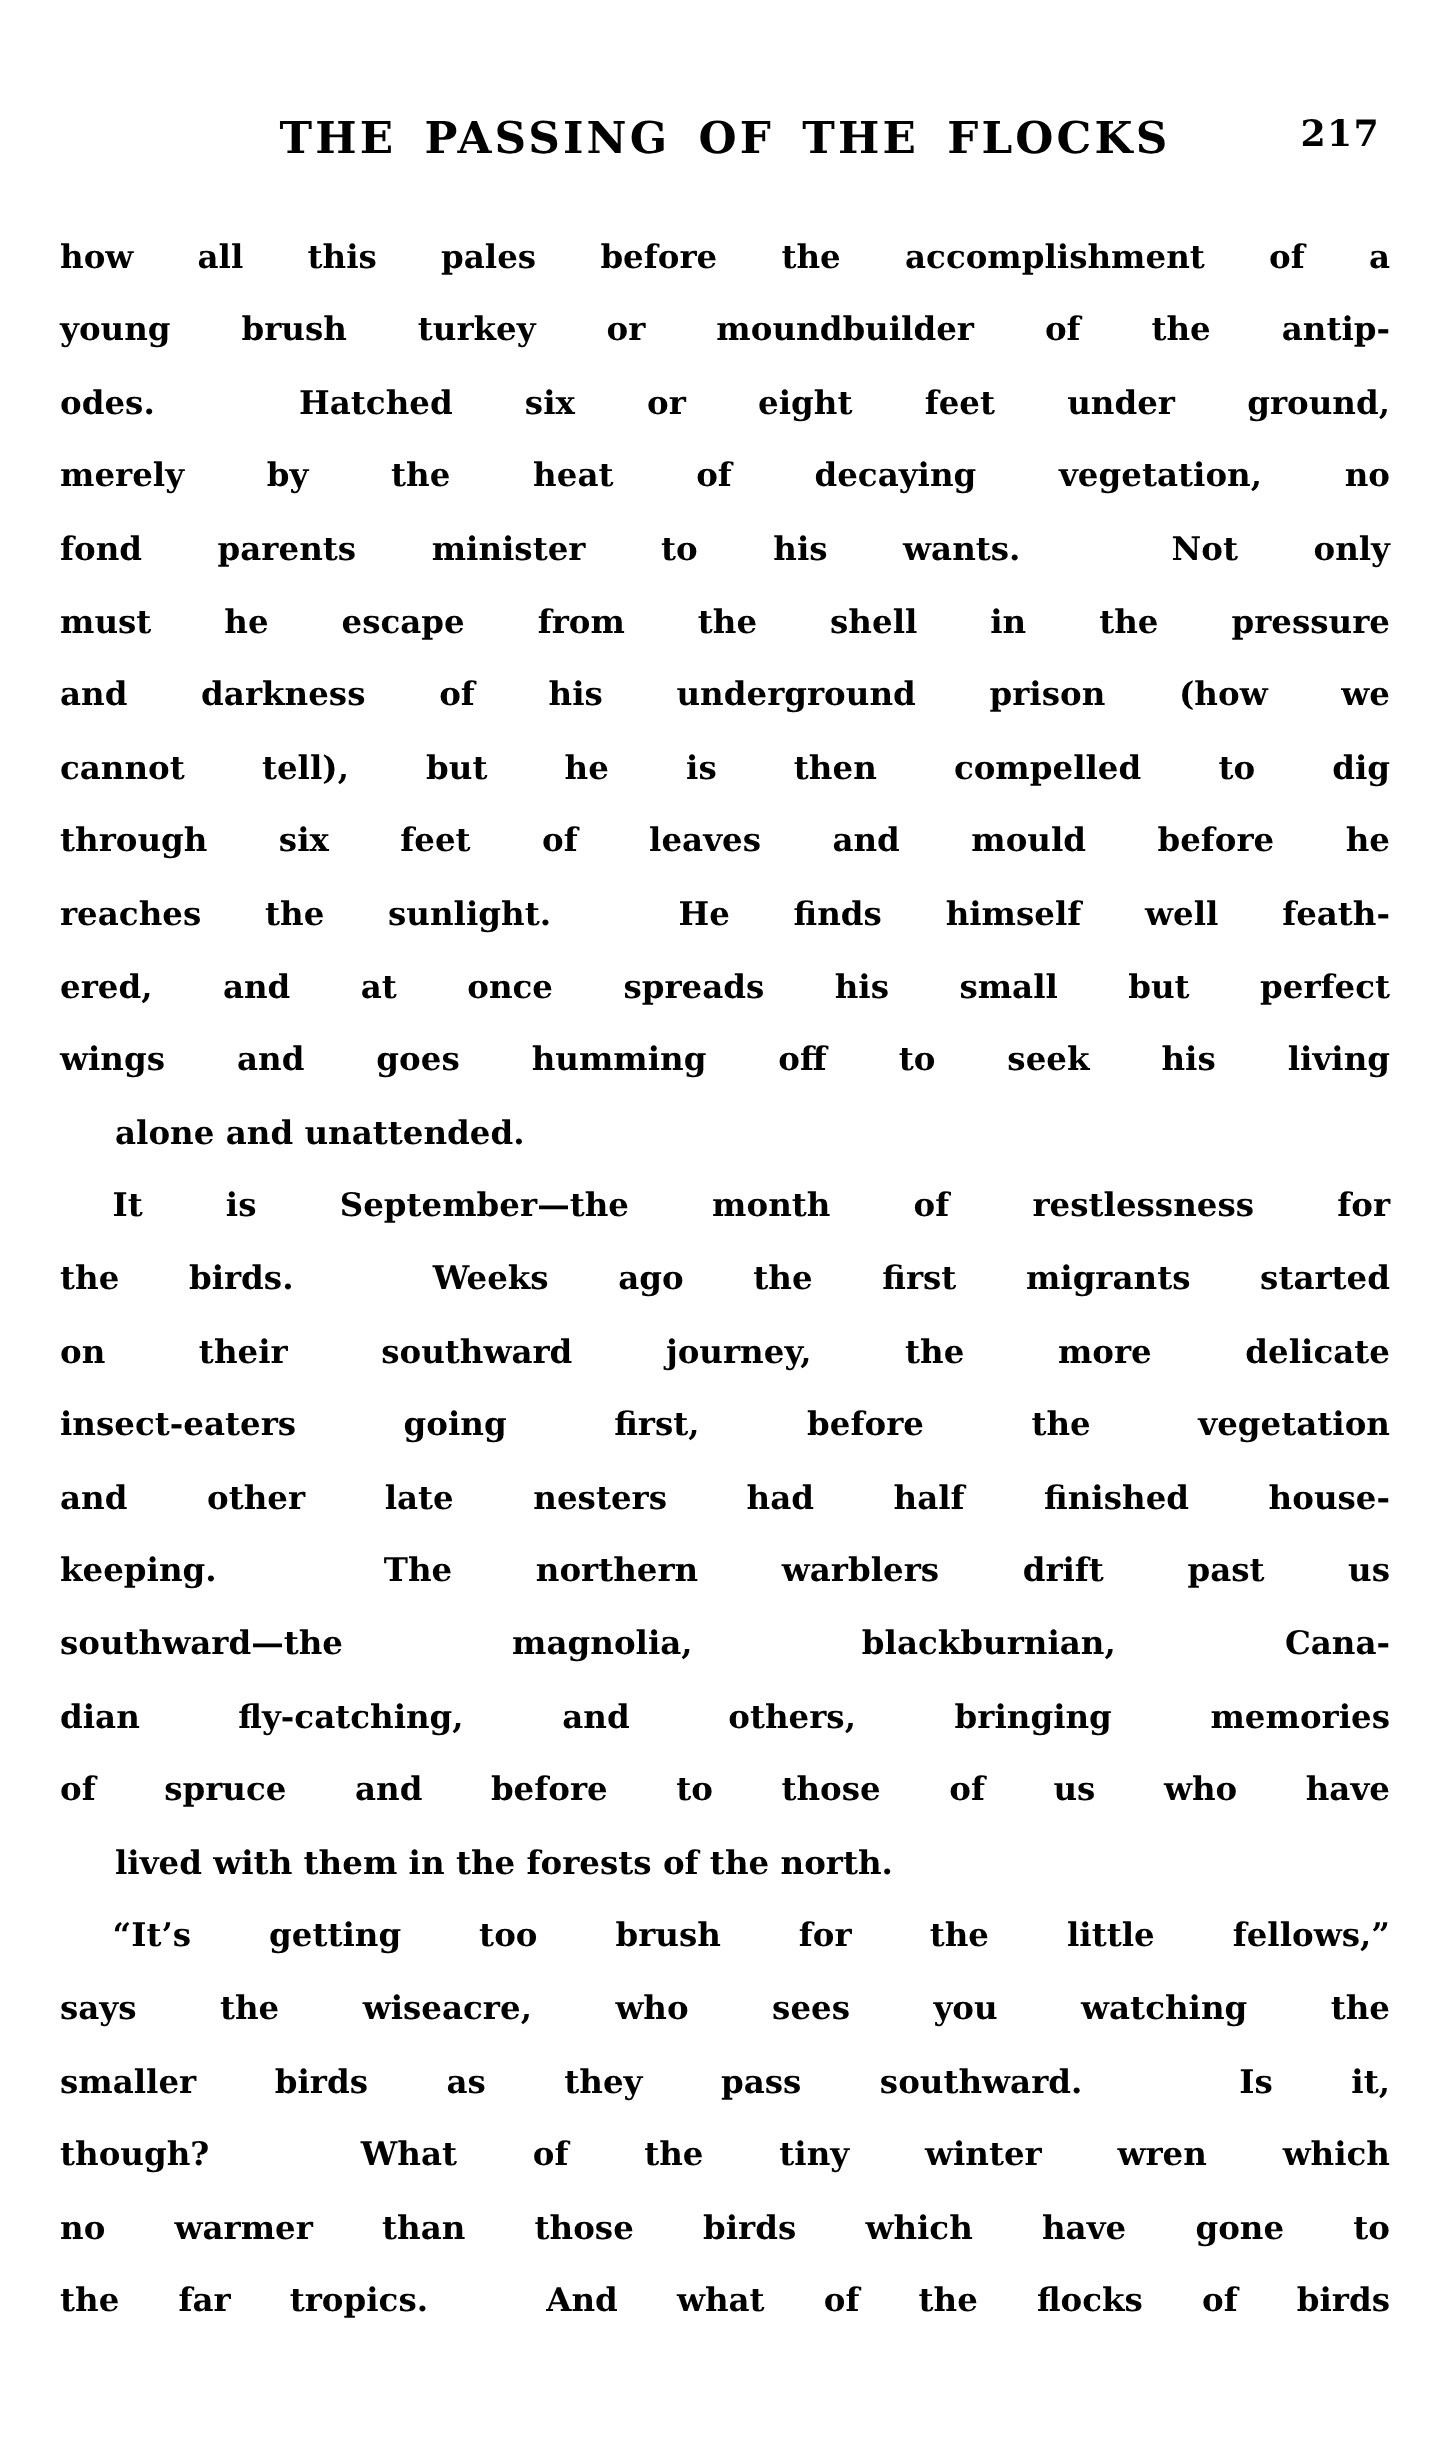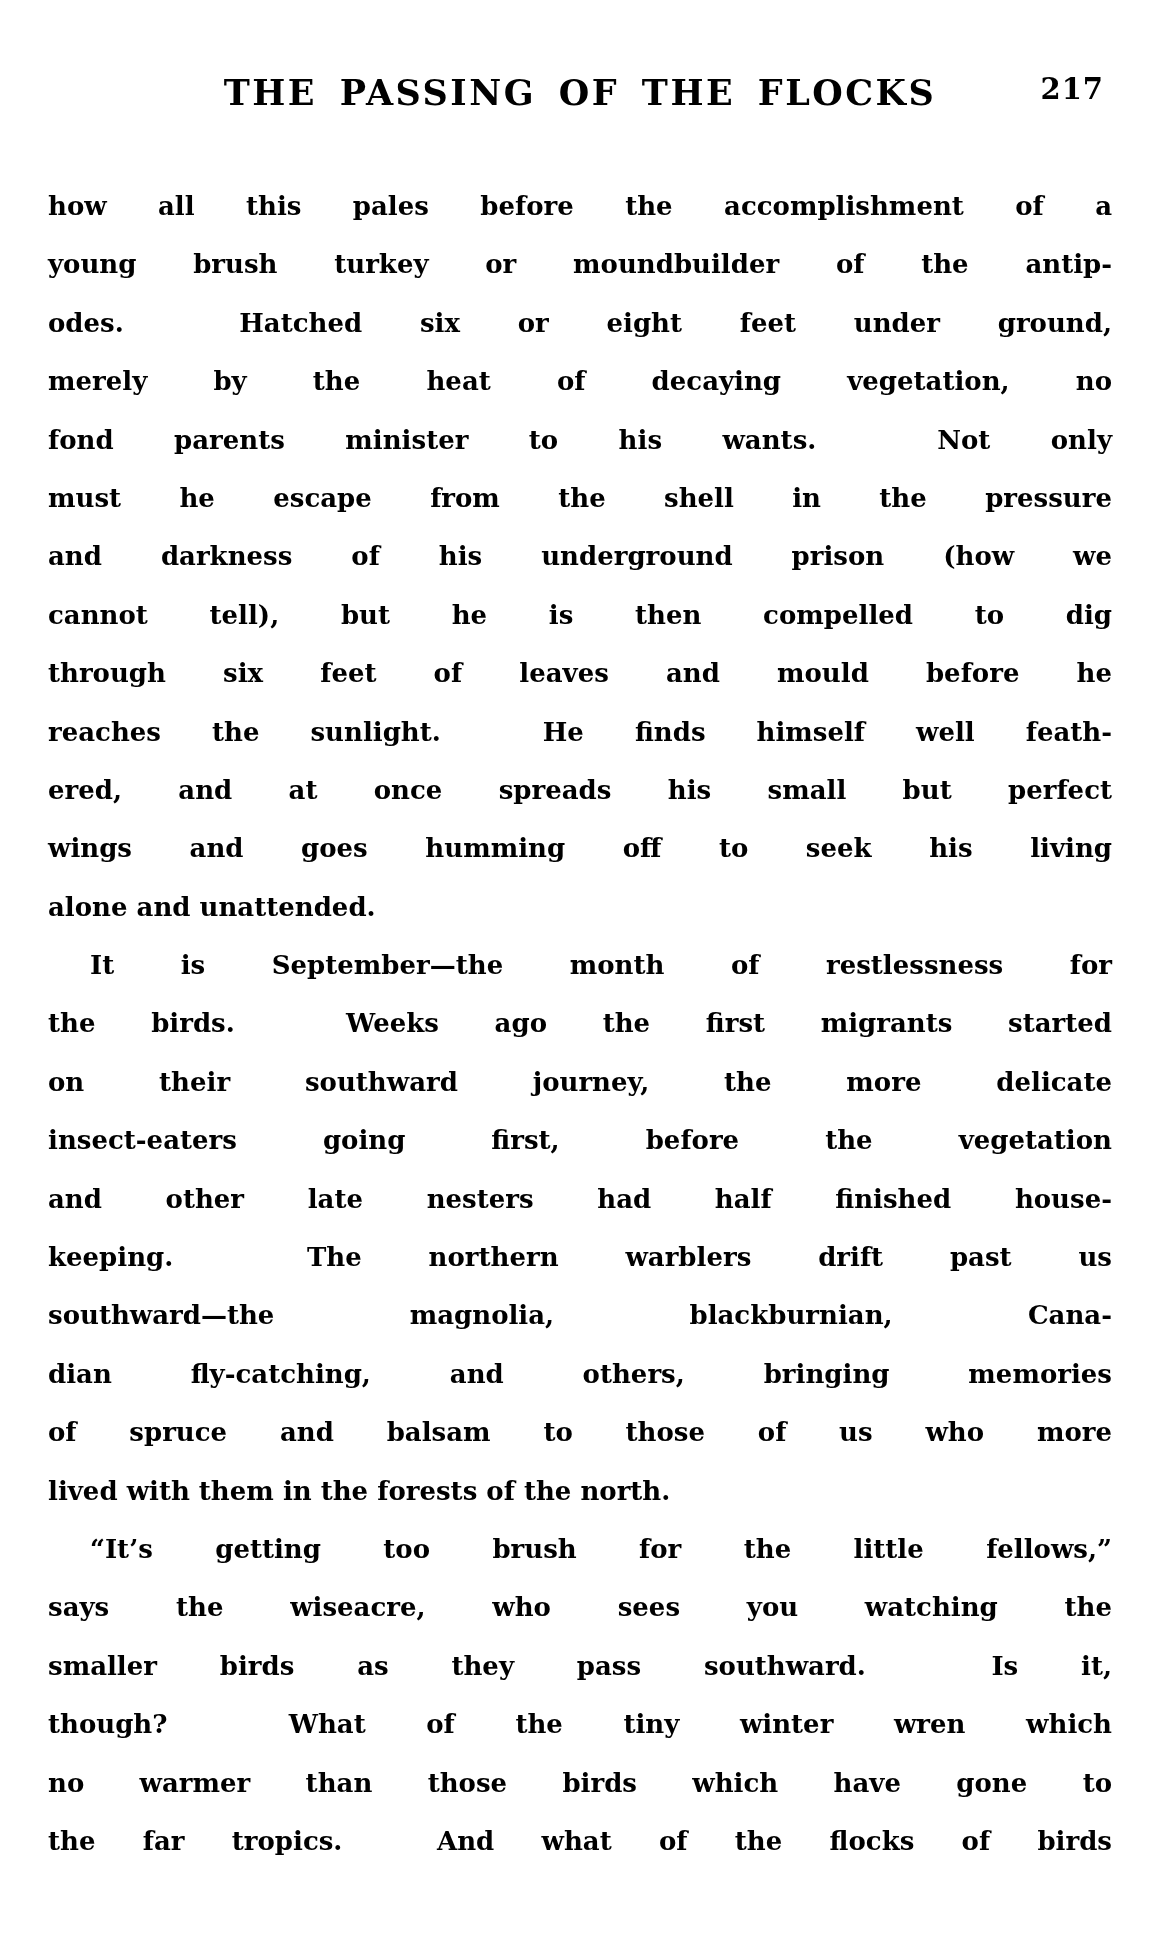--- a/index.html
+++ b/index.html
@@ -13,21 +13,21 @@
     height: 1959px;
     background: #ffffff;
     overflow: hidden;
     font-family: "DejaVu Serif", "Liberation Serif", serif;
     color: #000000;
   }
   .page-header {
     position: absolute;
     left: 48px;
     right: 43px;
-    top: 72px;
+    top: 90px;
     height: 42px;
     text-align: center;
   }
   .running-head {
     font-size: 35px;
     font-weight: bold;
     letter-spacing: 2.5px;
     word-spacing: 8px;
     white-space: nowrap;
   }
@@ -52,20 +52,21 @@
     white-space: pre-wrap;
     text-align: justify;
     text-align-last: justify;
     text-justify: inter-word;
     height: 58.4px;
     overflow: visible;
   }
   .line.end {
     text-align: left;
     text-align-last: left;
+    margin-left: 44px;
   }
   .line.indent {
     padding-left: 42px;
   }
 </style>
 </head>
 <body>
 
 <div class="page">
 
@@ -89,21 +90,21 @@
     <div class="line">wings and goes humming off to seek his living</div>
     <div class="line end">alone and unattended.</div>
     <div class="line indent">It is September—the month of restlessness for</div>
     <div class="line">the birds.  Weeks ago the first migrants started</div>
     <div class="line">on their southward journey, the more delicate</div>
     <div class="line">insect-eaters going first, before the vegetation</div>
     <div class="line">and other late nesters had half finished house-</div>
     <div class="line">keeping.  The northern warblers drift past us</div>
     <div class="line">southward—the magnolia, blackburnian, Cana-</div>
     <div class="line">dian fly-catching, and others, bringing memories</div>
-    <div class="line">of spruce and balsam to those of us who more</div>
+    <div class="line">of spruce and before to those of us who have</div>
     <div class="line end">lived with them in the forests of the north.</div>
     <div class="line indent">“It’s getting too brush for the little fellows,”</div>
     <div class="line">says the wiseacre, who sees you watching the</div>
     <div class="line">smaller birds as they pass southward.  Is it,</div>
     <div class="line">though?  What of the tiny winter wren which</div>
     <div class="line">no warmer than those birds which have gone to</div>
     <div class="line">the far tropics.  And what of the flocks of birds</div>
   </main>
 
 </div>

